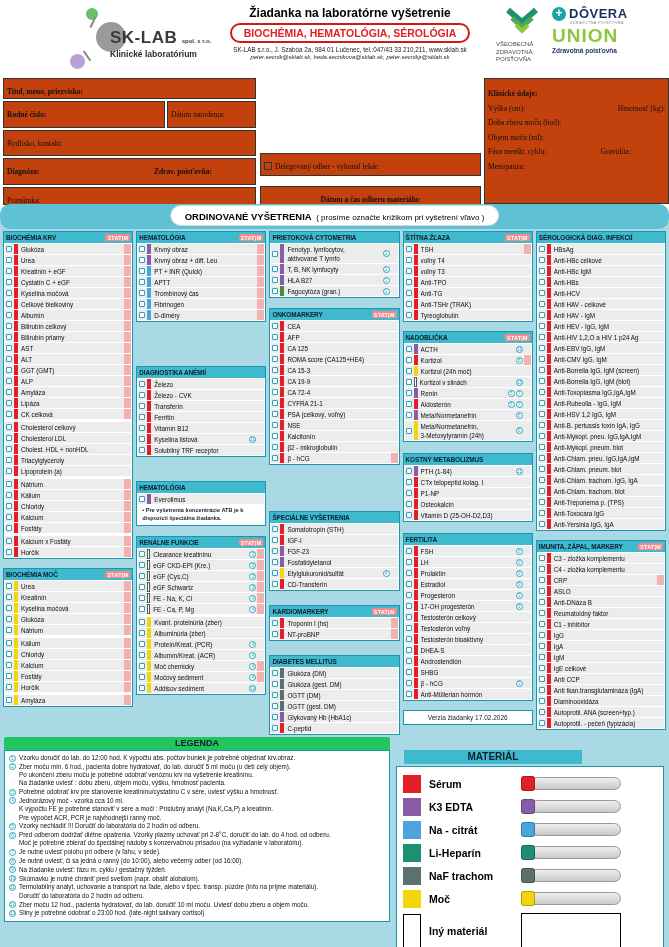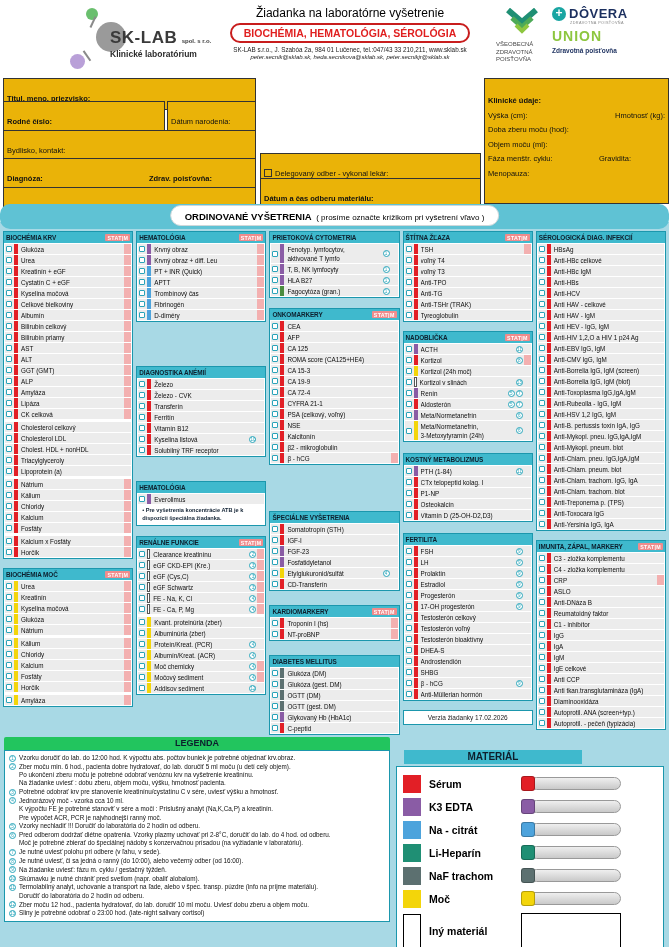--- a/index.html
+++ b/index.html
@@ -13,37 +13,37 @@
   .mol-line { position:absolute; background:#8a8a8a; }
   .mol { position:absolute; border-radius:50%; }
   .mol-green { width:12px; height:12px; background:#6abf6e; left:38px; top:2px; }
   .mol-gray { width:30px; height:30px; background:#9a9a9a; left:48px; top:16px; }
   .mol-purple { width:15px; height:15px; background:#b9a0d8; left:22px; top:48px; }
   .sklab-text { position:absolute; left:62px; top:22px; white-space:nowrap; }
   .sklab-name { font-size:17px; font-weight:bold; color:#3a3a3a; letter-spacing:0.5px; }
   .sklab-sufx { font-size:6px; font-weight:bold; color:#3a3a3a; }
   .sklab-sub { font-size:8.5px; font-weight:bold; color:#2b2b2b; margin-top:1px; }
   .hdr-center { position:absolute; left:225px; top:6px; width:250px; text-align:center; }
-  .hdr-title { font-size:12px; font-weight:normal; color:#000; }
+  .hdr-title { font-size:12px; font-weight:bold; color:#000; }
   .hdr-oval { display:inline-block; margin-top:3px; border:2px solid #c81d1d; border-radius:14px; padding:2px 12px; font-size:10.5px; font-weight:bold; color:#e01f1f; background:#fff; white-space:nowrap; }
   .hdr-addr { margin-top:3px; font-size:6.3px; color:#222; line-height:8px; }
   .hdr-mail { font-size:6px; font-style:italic; color:#222; }
   .vszp { position:absolute; left:496px; top:8px; width:52px; text-align:center; }
   .vszp-txt { font-size:6px; color:#4a4a4a; line-height:7.5px; margin-top:3px; text-align:left; }
   .dovera-union { position:absolute; left:552px; top:6px; width:112px; }
   .dovera-row { display:flex; align-items:center; gap:3px; }
   .dovera-cross { width:14px; height:14px; border-radius:50%; background:#19a5a2; color:#fff; font-size:12px; font-weight:bold; text-align:center; line-height:13px; }
   .dovera-name { font-size:13px; font-weight:bold; color:#1b2f5e; letter-spacing:0.5px; }
   .dovera-tiny { font-size:3.8px; color:#888; margin-left:18px; letter-spacing:0.4px; }
-  .union-name { font-size:14px; font-weight:bold; color:#8dc63f; letter-spacing:1px; line-height:20px; margin-top:1px; }
+  .union-name { font-size:19px; font-weight:bold; color:#8dc63f; letter-spacing:1px; line-height:20px; margin-top:1px; }
   .union-sub { font-size:6.5px; font-weight:bold; color:#1b2f5e; margin-top:1px; }
 
   
   .pat { position:absolute; top:78px; left:3px; right:3px; height:126px; font-size:7.5px; }
-  .pbox { position:absolute; border:1.2px solid #333; background:#eab308; padding:15px 3px; }
+  .pbox { position:absolute; border:1.2px solid #333; background:#c2410c; padding:8px 3px;font-family:Liberation Serif, serif; }
   .pbox b { font-size:7.5px; }
   .lblrow { display:flex; justify-content:space-between; }
 
   
   .main-bg { position:absolute; top:222px; left:0; right:0; bottom:0; background:#a8d9e5; }
   .band { position:absolute; top:204px; left:0; right:0; height:25px; background:#5fc2d4; border-radius:10px; }
   .band-pill { position:absolute; left:50%; top:1px; transform:translateX(-50%); background:#fff; border:1.5px solid #cfd8da; border-radius:12px; height:21px; line-height:18px; padding:0 14px; white-space:nowrap; }
   .band-title { font-size:9.5px; font-weight:bold; color:#000; }
   .band-sub { font-size:8px; color:#000; }
 
@@ -145,21 +145,21 @@
       <div class="lblrow">
           <b>Diagnóza:</b>
           <b style="margin-right:40px;">Zdrav. poisťovňa:</b>
         </div>
     </div>
     <div class="pbox" style="left:0;top:109px;width:253px;height:17px;"><span>Poznámka:</span></div>
 
     <div class="pbox" style="left:257px;top:75px;width:221px;height:23px;">
       <span style="display:inline-block;width:8px;height:8px;border:1.2px solid #333;vertical-align:-1px;margin-right:3px;"></span><span>Delegovaný odber - vykonal lekár:</span>
     </div>
-    <div class="pbox" style="left:257px;top:100px;width:221px;height:26px;"><b>Dátum a čas odberu materiálu:</b></div>
+    <div class="pbox" style="left:257px;top:108px;width:221px;height:26px;text-align:center;"><b>Dátum a čas odberu materiálu:</b></div>
 
     <div class="pbox" style="left:481px;top:0;width:185px;height:126px;line-height:14.5px;">
       <b>Klinické údaje:</b>
       <div class="lblrow">
           <span>Výška (cm):</span>
           <span style="margin-right:0;">Hmotnosť (kg):</span>
         </div>
       <div>Doba zberu moču (hod):</div>
       <div>Objem moču (ml):</div>
       <div class="lblrow">

